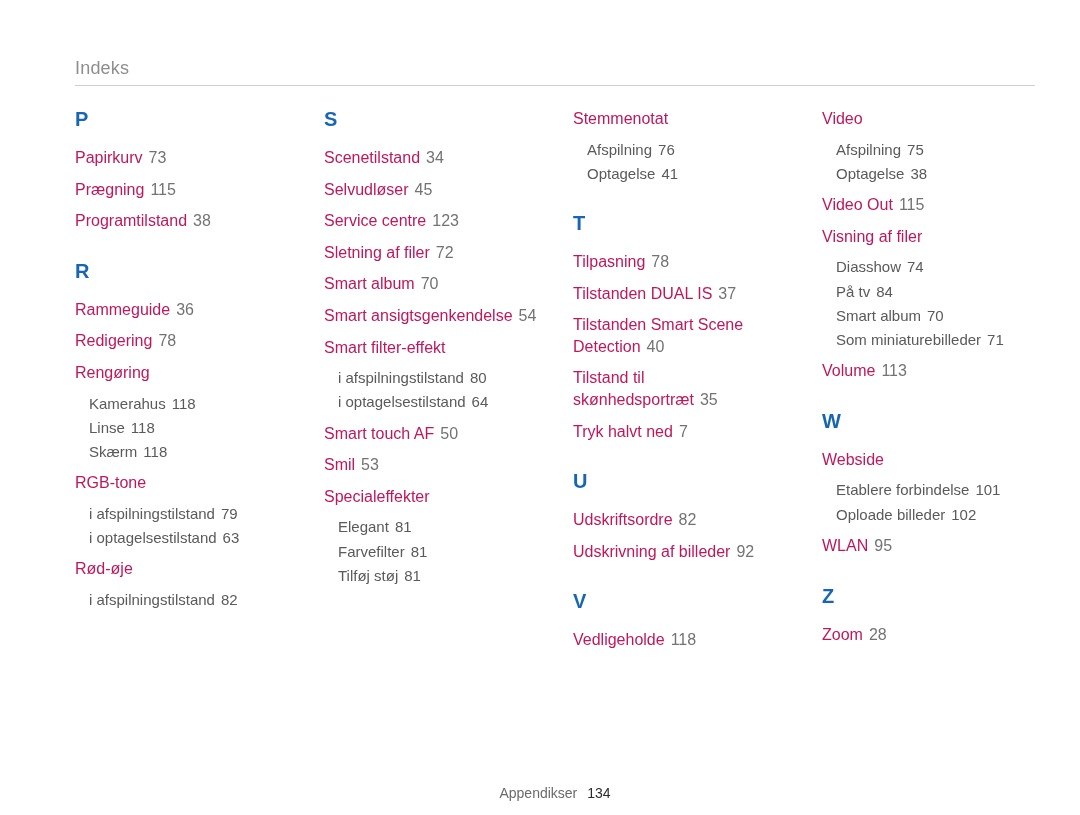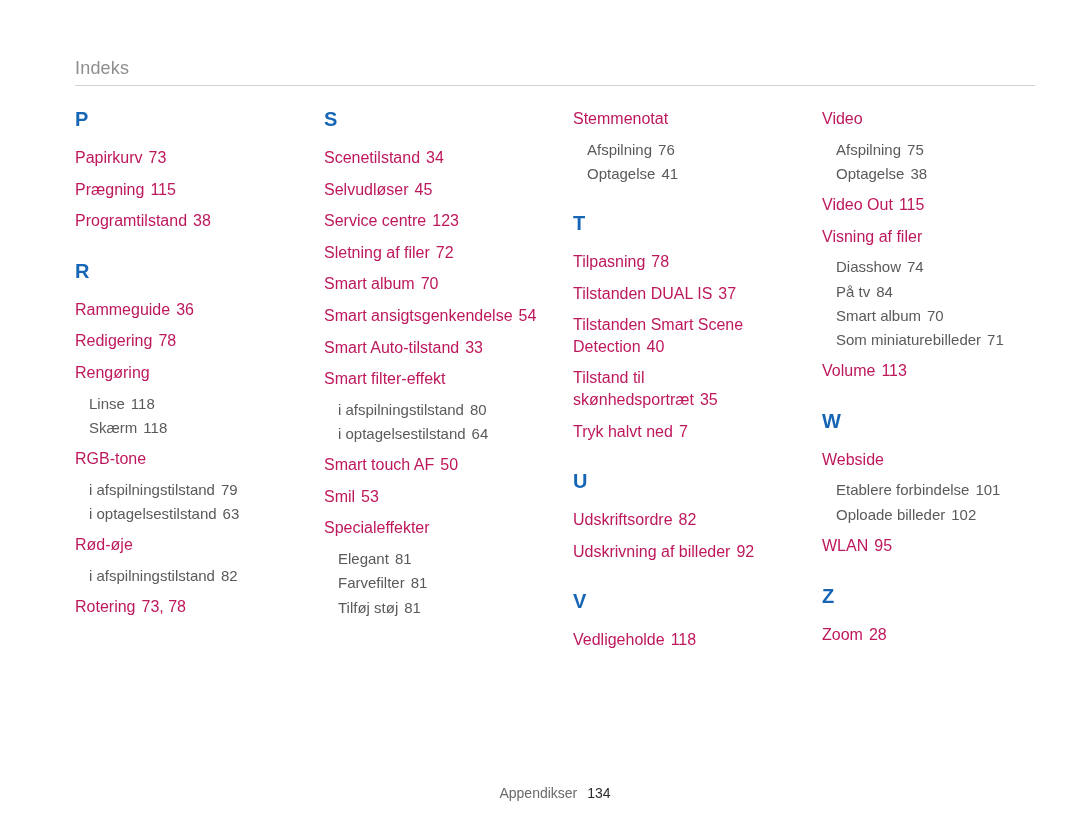--- a/index.html
+++ b/index.html
@@ -46,21 +46,21 @@
     font-weight: 700;
     font-size: 20px;
     margin: 0 0 16px 0;
   }
   .entry {
     font-size: 16px;
     line-height: 1.35;
     margin: 0 0 10px 0;
   }
   .entry .term { color: #be185d; }
-  .entry .pages { color: #be185d; padding-left: 6px; }
+  .entry .pages { color: #737373; padding-left: 6px; }
   .sub {
     font-size: 15px;
     line-height: 1.35;
     margin: 0 0 4px 14px;
     color: #5a5a5a;
   }
   .sub .pages { color: #5a5a5a; padding-left: 6px; }
   .section-gap { height: 18px; }
   .footer {
     position: absolute;
@@ -84,41 +84,40 @@
       <div class="col">
         <div class="letter">P</div>
         <div class="entry"><span class="term">Papirkurv</span><span class="pages">73</span></div>
         <div class="entry"><span class="term">Prægning</span><span class="pages">115</span></div>
         <div class="entry"><span class="term">Programtilstand</span><span class="pages">38</span></div>
         <div class="section-gap"></div>
         <div class="letter">R</div>
         <div class="entry"><span class="term">Rammeguide</span><span class="pages">36</span></div>
         <div class="entry"><span class="term">Redigering</span><span class="pages">78</span></div>
         <div class="entry"><span class="term">Rengøring</span></div>
+        <div class="sub"><span class="term">Kamerahus</span><span class="pages">118</span></div>
         <div class="sub"><span class="term">Linse</span><span class="pages">118</span></div>
         <div class="sub"><span class="term">Skærm</span><span class="pages">118</span></div>
         <div style="height: 6px;"></div>
         <div class="entry"><span class="term">RGB-tone</span></div>
         <div class="sub"><span class="term">i afspilningstilstand</span><span class="pages">79</span></div>
         <div class="sub"><span class="term">i optagelsestilstand</span><span class="pages">63</span></div>
         <div style="height: 6px;"></div>
         <div class="entry"><span class="term">Rød-øje</span></div>
         <div class="sub"><span class="term">i afspilningstilstand</span><span class="pages">82</span></div>
         <div style="height: 6px;"></div>
-        <div class="entry"><span class="term">Rotering</span><span class="pages">73, 78</span></div>
       </div>
       <div class="col">
         <div class="letter">S</div>
         <div class="entry"><span class="term">Scenetilstand</span><span class="pages">34</span></div>
         <div class="entry"><span class="term">Selvudløser</span><span class="pages">45</span></div>
         <div class="entry"><span class="term">Service centre</span><span class="pages">123</span></div>
         <div class="entry"><span class="term">Sletning af filer</span><span class="pages">72</span></div>
         <div class="entry"><span class="term">Smart album</span><span class="pages">70</span></div>
         <div class="entry"><span class="term">Smart ansigtsgenkendelse</span><span class="pages">54</span></div>
-        <div class="entry"><span class="term">Smart Auto-tilstand</span><span class="pages">33</span></div>
         <div class="entry"><span class="term">Smart filter-effekt</span></div>
         <div class="sub"><span class="term">i afspilningstilstand</span><span class="pages">80</span></div>
         <div class="sub"><span class="term">i optagelsestilstand</span><span class="pages">64</span></div>
         <div style="height: 6px;"></div>
         <div class="entry"><span class="term">Smart touch AF</span><span class="pages">50</span></div>
         <div class="entry"><span class="term">Smil</span><span class="pages">53</span></div>
         <div class="entry"><span class="term">Specialeffekter</span></div>
         <div class="sub"><span class="term">Elegant</span><span class="pages">81</span></div>
         <div class="sub"><span class="term">Farvefilter</span><span class="pages">81</span></div>
         <div class="sub"><span class="term">Tilføj støj</span><span class="pages">81</span></div>

